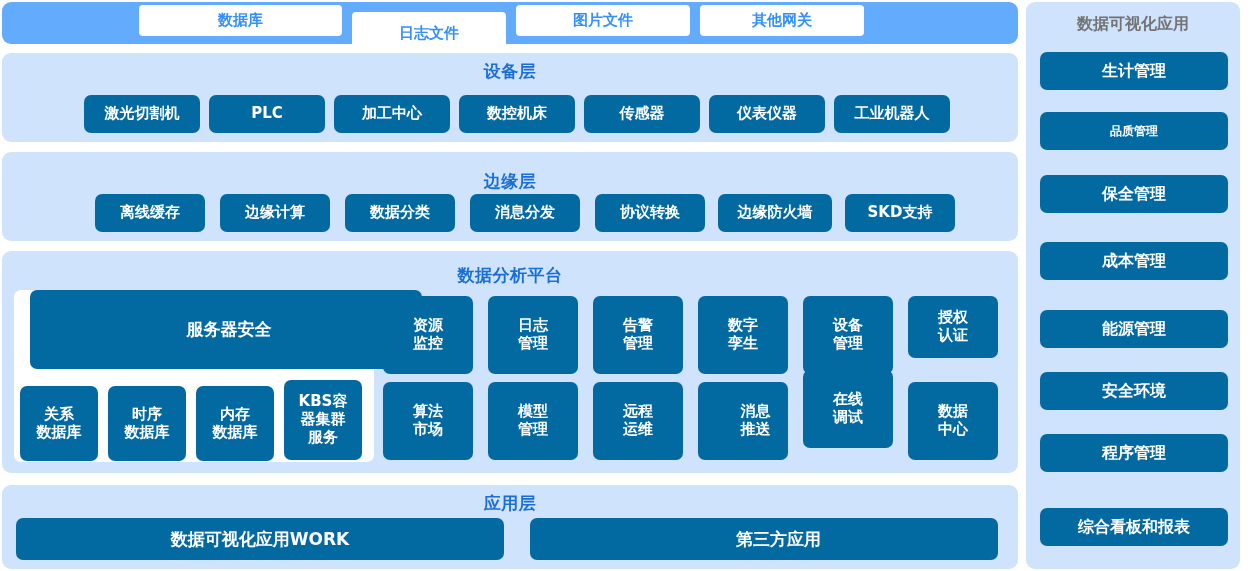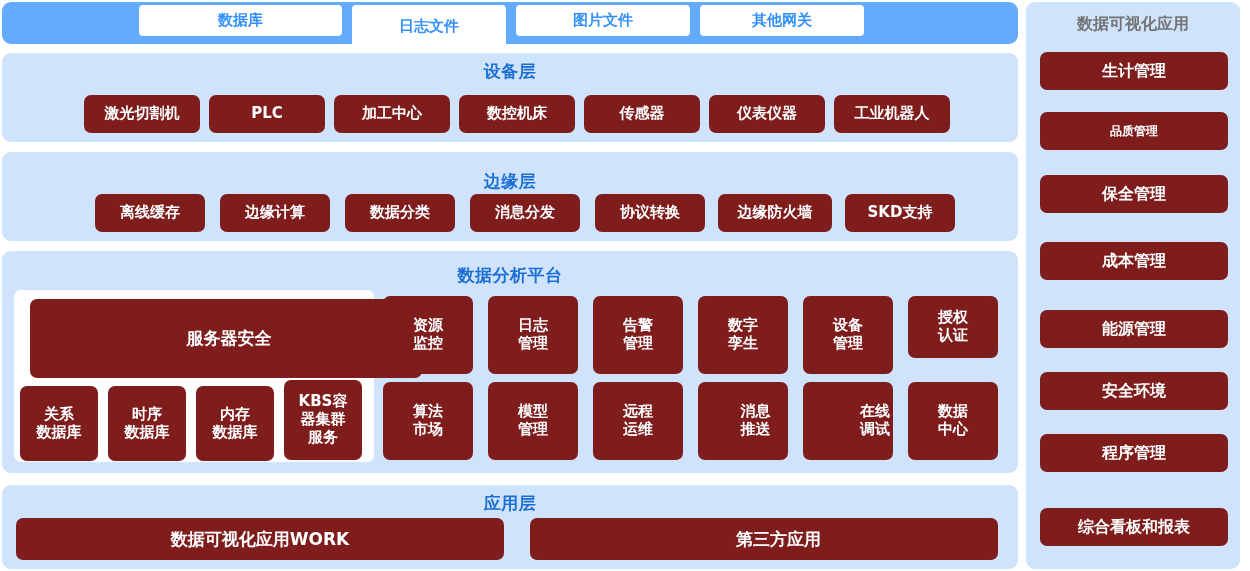--- a/index.html
+++ b/index.html
@@ -31,21 +31,21 @@
 
   
   .chip{
     position:absolute;
     box-sizing:border-box;
     display:flex;
     align-items:center;
     justify-content:center;
     text-align:center;
     border-radius:7px;
-    background:#7f1d1d;
+    background:#0369a1;
     color:#ffffff;
     font-weight:bold;
     font-size:15px;
     line-height:1.18;
     padding:2px 3px;
   }
   .chip.white{
     background:#ffffff;
     color:#3390fb;
     border-radius:4px;
@@ -71,21 +71,21 @@
 </style>
 </head>
 <body>
 
 <div class="canvas">
 
   <div class="panel dark" style="left:2px;top:2px;width:1016px;height:42px;"></div>
   <div class="chip white" style="left:139px;top:5px;width:203px;height:31px;">
     <span>数据库</span>
   </div>
-  <div class="chip white" style="left:352px;top:5px;width:154px;height:43px;">
+  <div class="chip white" style="left:352px;top:12px;width:154px;height:43px;">
     <span>日志文件</span>
   </div>
   <div class="chip white" style="left:516px;top:5px;width:174px;height:31px;">
     <span>图片文件</span>
   </div>
   <div class="chip white" style="left:700px;top:5px;width:164px;height:31px;">
     <span>其他网关</span>
   </div>
 
   <div class="panel" style="left:2px;top:53px;width:1016px;height:89px;"></div>
@@ -134,21 +134,21 @@
   </div>
   <div class="chip" style="left:845px;top:194px;width:110px;height:38px;">
     <span>SKD支持</span>
   </div>
 
   <div class="panel" style="left:2px;top:251px;width:1016px;height:222px;"></div>
   <div class="panel-title" style="top:264px;left:2px;width:1016px;">数据分析平台</div>
 
   <div class="white-card" style="left:14px;top:290px;width:360px;height:172px;"></div>
 
-  <div class="chip" style="left:30px;top:299px;width:392px;height:79px;font-size:17px;padding-left:9px;">
+  <div class="chip" style="left:30px;top:290px;width:392px;height:79px;font-size:17px;padding-left:9px;">
     <span>服务器安全</span>
   </div>
 
   <div class="chip" style="left:20px;top:386px;width:78px;height:75px;white-space:pre-line;">
     <span style="white-space:pre-line;">关系
 数据库</span>
   </div>
   <div class="chip" style="left:108px;top:386px;width:78px;height:75px;white-space:pre-line;">
     <span style="white-space:pre-line;">时序
 数据库</span>
@@ -197,21 +197,21 @@
 管理</span>
   </div>
   <div class="chip" style="left:593px;top:382px;width:90px;height:78px;white-space:pre-line;">
     <span style="white-space:pre-line;">远程
 运维</span>
   </div>
   <div class="chip" style="left:698px;top:382px;width:90px;height:78px;white-space:pre-line;padding-left:28px;">
     <span style="white-space:pre-line;">消息
 推送</span>
   </div>
-  <div class="chip" style="left:803px;top:382px;width:90px;height:78px;white-space:pre-line;justify-content:flex-end;">
+  <div class="chip" style="left:803px;top:370px;width:90px;height:78px;white-space:pre-line;">
     <span style="white-space:pre-line;">在线
 调试</span>
   </div>
   <div class="chip" style="left:908px;top:382px;width:90px;height:78px;white-space:pre-line;">
     <span style="white-space:pre-line;">数据
 中心</span>
   </div>
 
   <div class="panel" style="left:2px;top:485px;width:1016px;height:84px;"></div>
   <div class="panel-title" style="top:492px;left:2px;width:1016px;">应用层</div>

